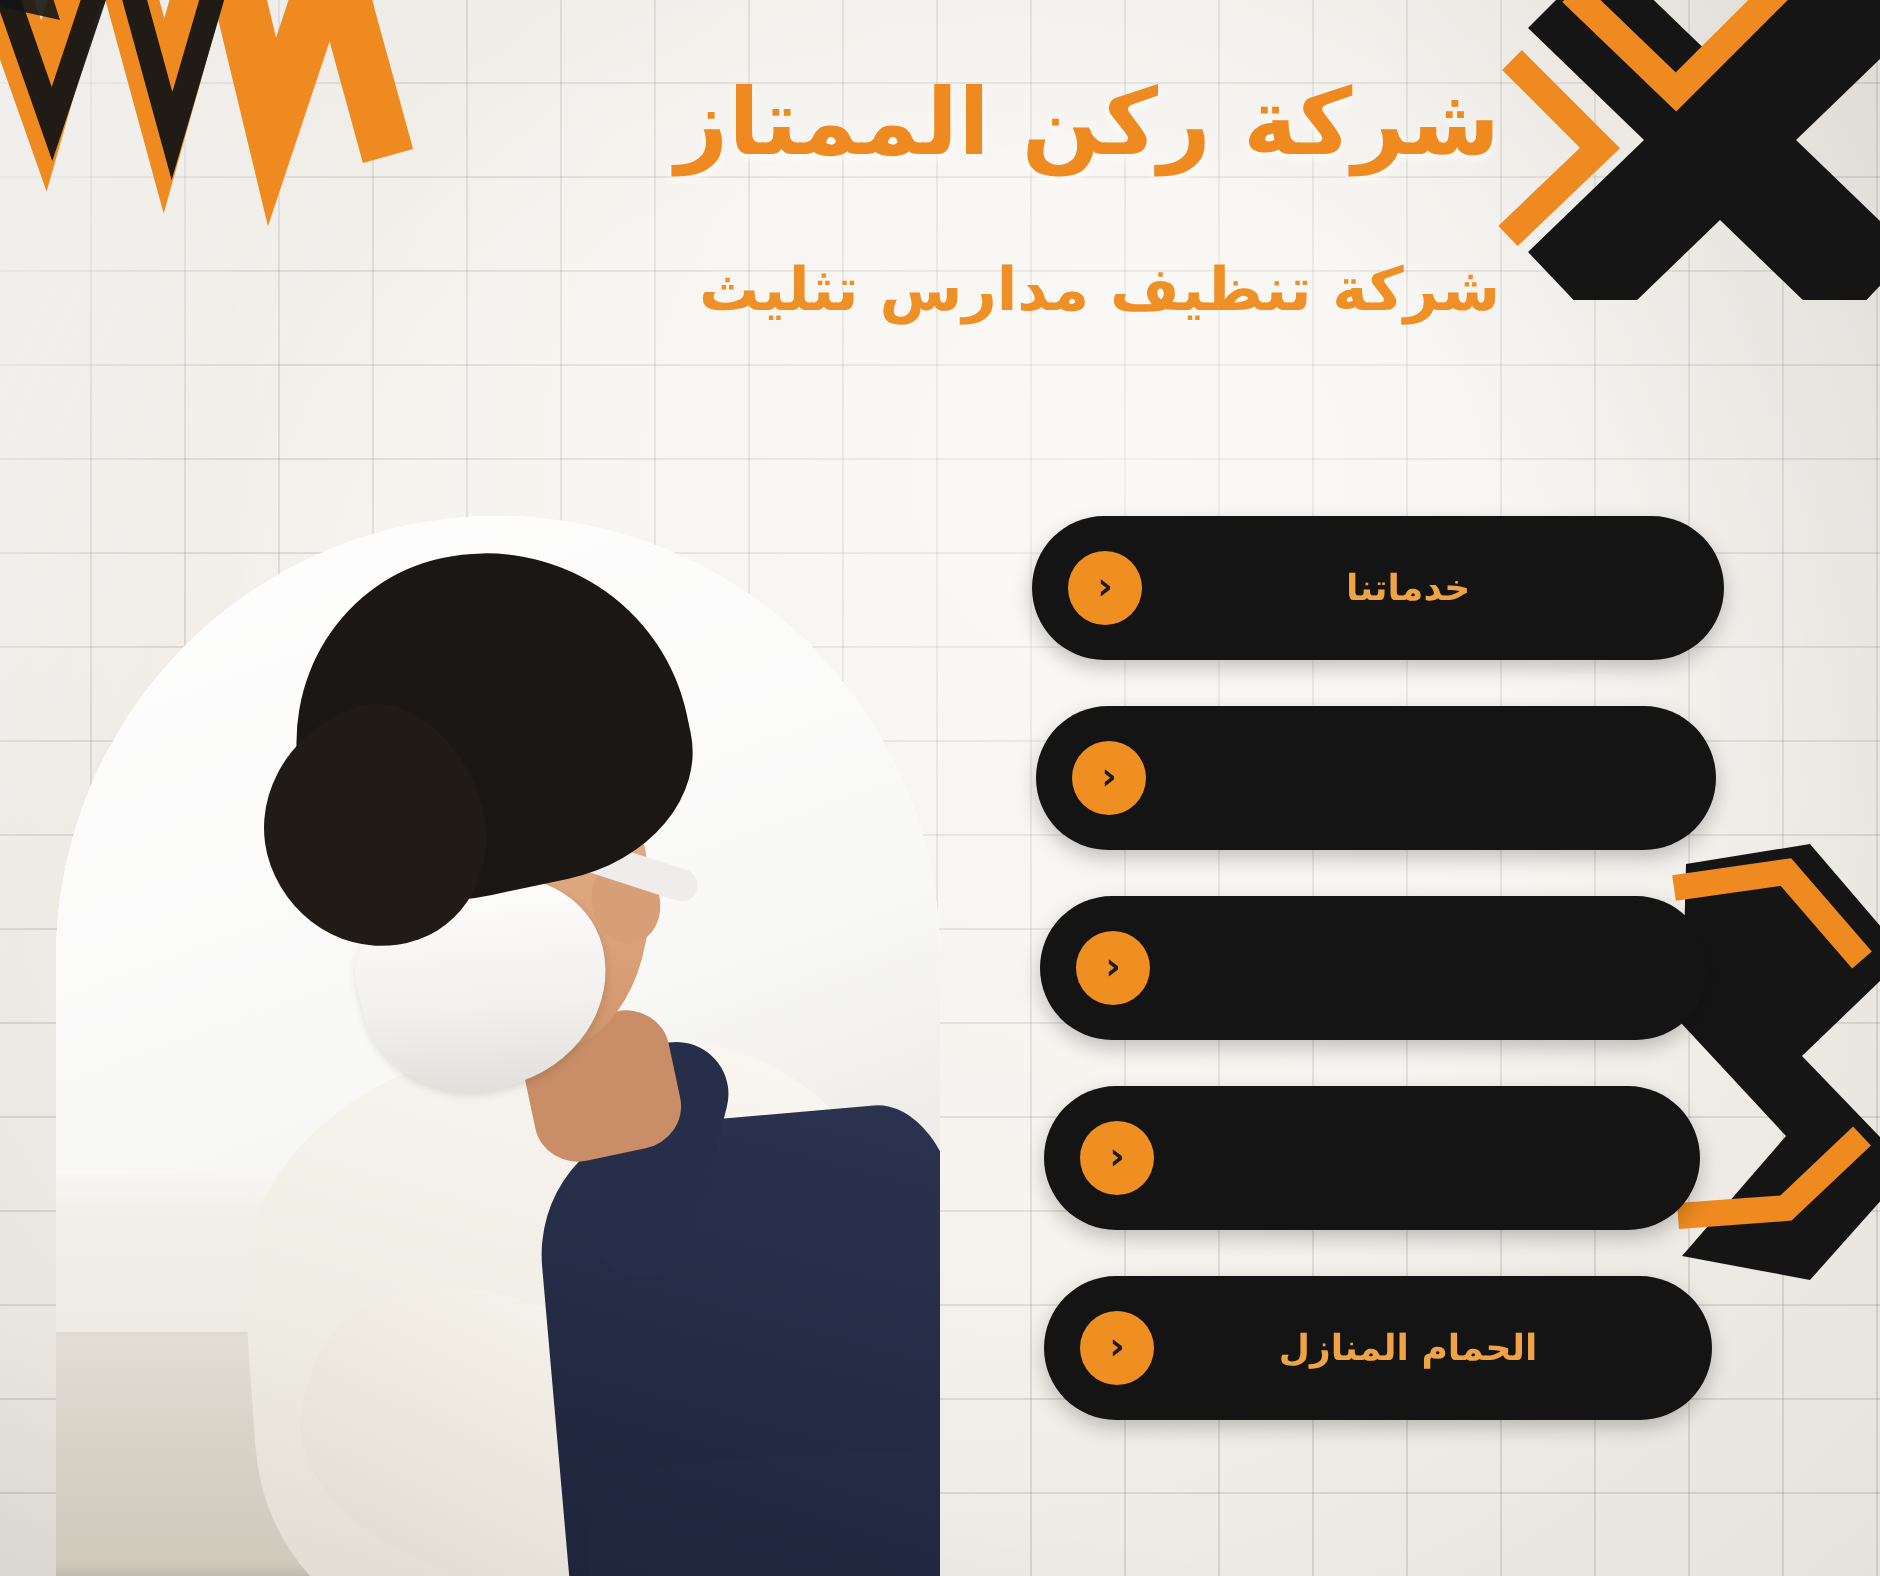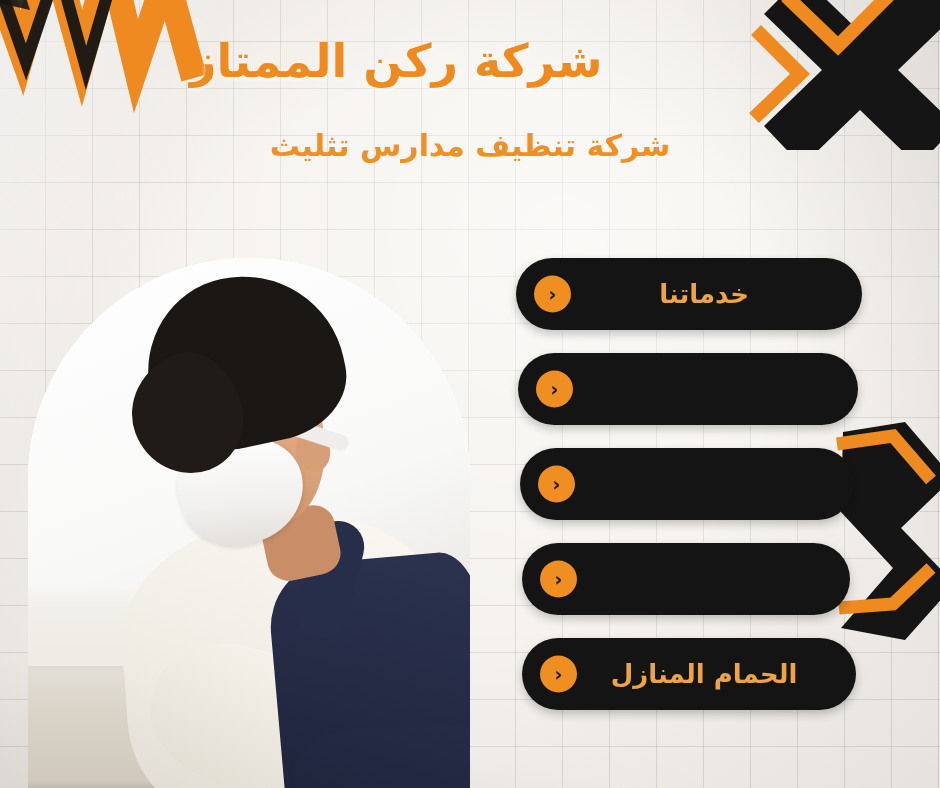--- a/index.html
+++ b/index.html
@@ -177,33 +177,33 @@
     background: linear-gradient(200deg,#262c46,#1b2137);
     border-radius: 26% 16% 10% 20%;
     transform: rotate(-3deg);
   }
 
   
   .title-main {
     position: absolute;
     right: 190px; top: 34px;
     width: 560px;
-    text-align: left;
+    text-align: right;
     font-size: 46px;
     font-weight: 700;
     color: #ee8a1f;
     letter-spacing: 0px;
     text-shadow: 0 2px 4px rgba(255,255,255,0.8);
     direction: rtl;
   }
   .title-sub {
     position: absolute;
     right: 190px; top: 128px;
     width: 560px;
-    text-align: center;
+    text-align: right;
     font-size: 30px;
     font-weight: 700;
     color: #ef9027;
     direction: rtl;
   }
 
   
   .btn-list {
     position: absolute;
     right: 78px; top: 258px;
@@ -225,21 +225,21 @@
     direction: rtl;
   }
   .btn:nth-child(1) { width: 346px; }
   .btn:nth-child(2) { width: 340px; margin-right: 4px; }
   .btn:nth-child(3) { width: 334px; margin-right: 8px; }
   .btn:nth-child(4) { width: 328px; margin-right: 12px; }
   .btn:nth-child(5) { width: 334px; margin-right: 6px; }
 
   .btn-label {
     color: #efa345;
-    font-size: 26px;
+    font-size: 18px;
     font-weight: 700;
     margin-right: 22px;
     margin-left: 52px;
     white-space: nowrap;
   }
   .btn-chevron {
     position: absolute;
     left: 18px; top: 50%;
     transform: translateY(-50%);
     width: 37px; height: 37px;

